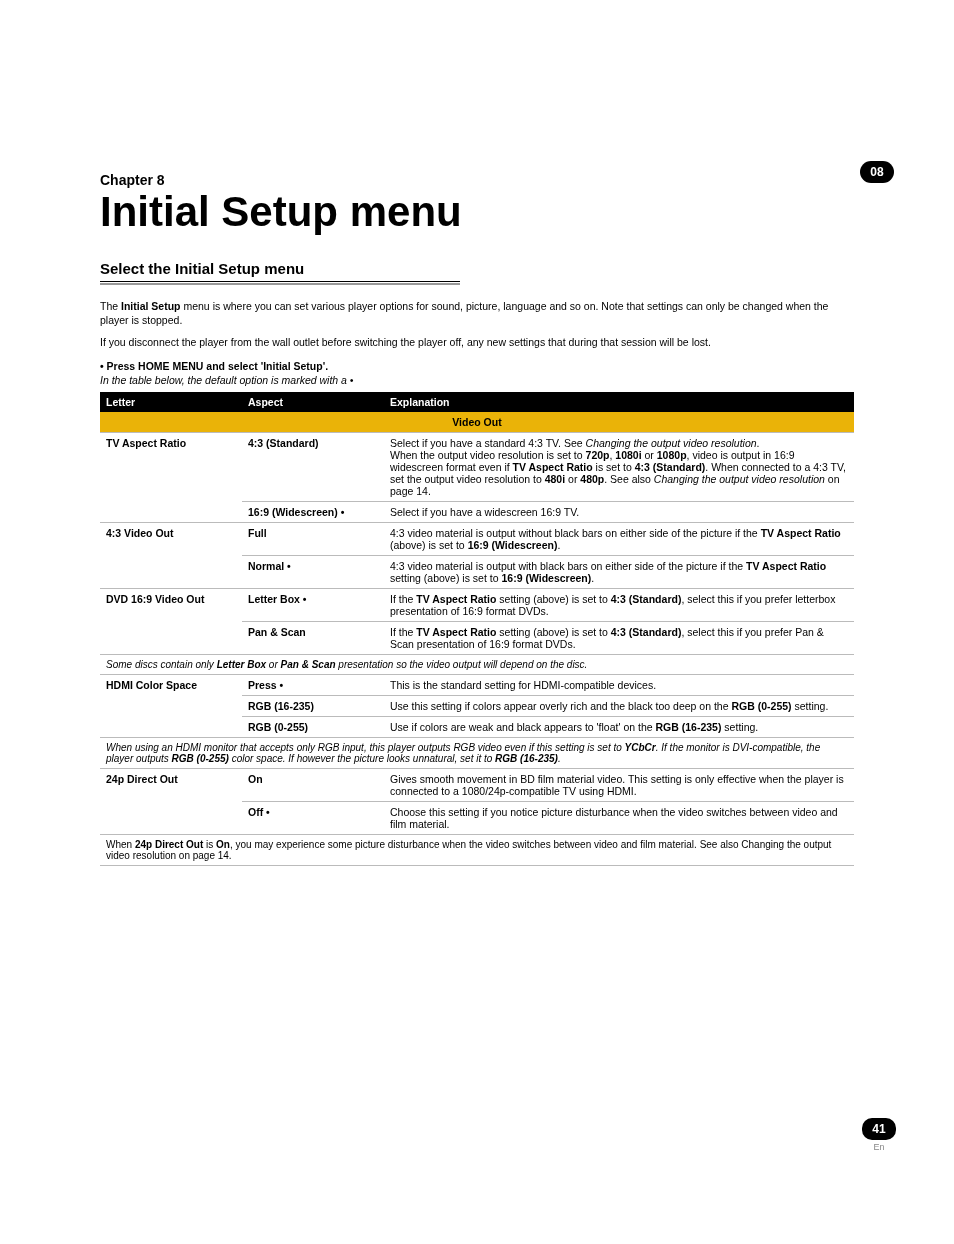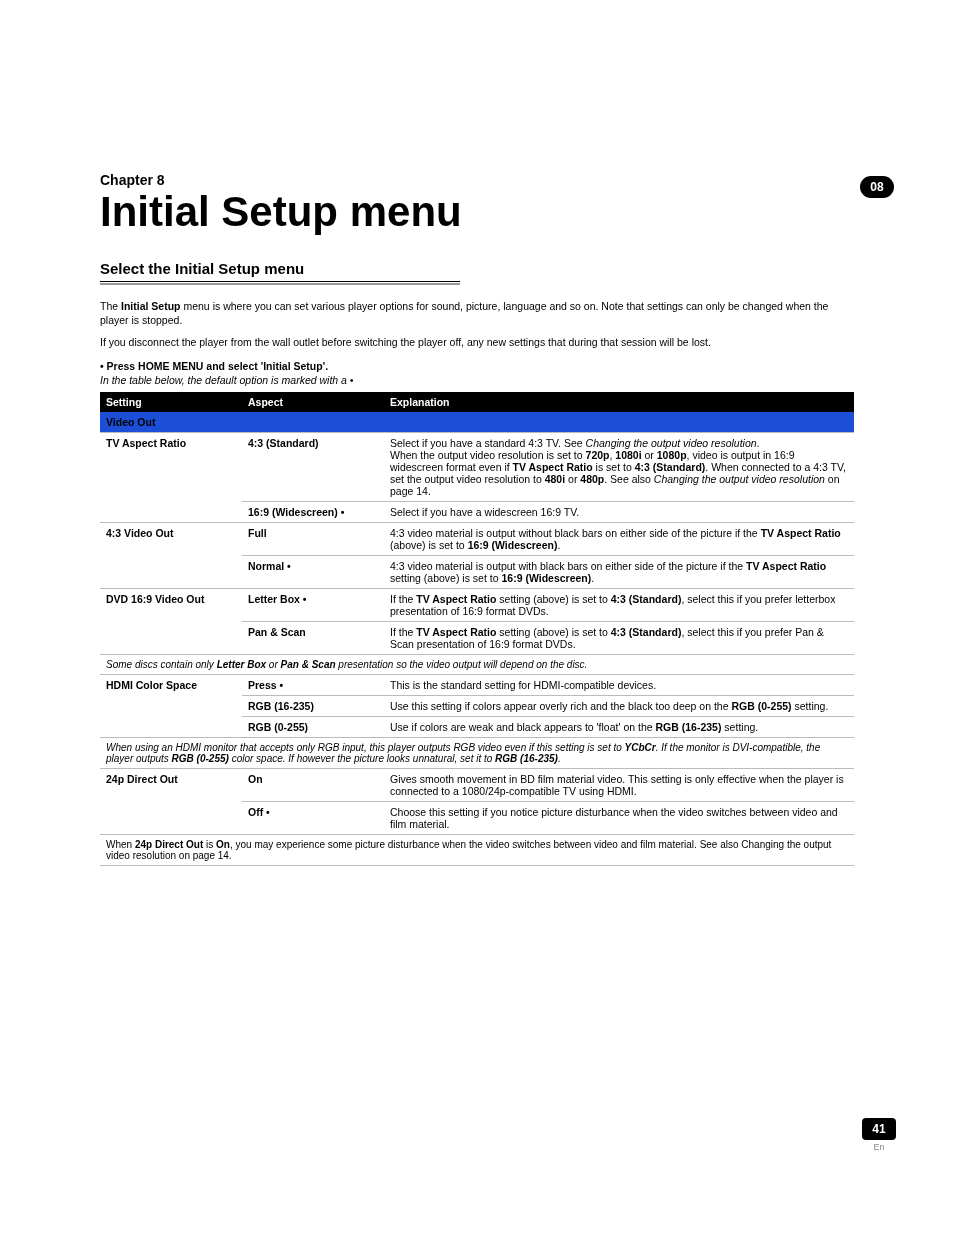--- a/index.html
+++ b/index.html
@@ -14,21 +14,21 @@
     position: relative;
   }
   .page {
     box-sizing: border-box;
     padding: 160px 100px 40px 100px;
     width: 954px;
   }
   .chapter-badge {
     position: absolute;
     right: 60px;
-    top: 176px;
+    top: 161px;
     width: 34px;
     height: 22px;
     border-radius: 11px;
     background: #000;
     color: #fff;
     font-weight: bold;
     font-size: 12px;
     text-align: center;
     line-height: 22px;
   }
@@ -84,23 +84,24 @@
   table.settings td {
     vertical-align: top;
     padding: 4px 6px;
     border-bottom: 1px solid #bbb;
   }
   table.settings td.setting-col { width: 130px; font-weight: bold; }
   table.settings td.option-col { width: 130px; font-weight: bold; }
   table.settings td.expl-col { font-weight: normal; }
 
   .group-header td {
-    background: #1d4ed8;
+    background: #eab308;
     font-weight: bold;
     border-bottom: 0;
+    text-align: center;
   }
   .row-note td {
     font-style: italic;
     font-size: 10px;
     border-bottom: 1px solid #bbb;
     padding-top: 2px;
     padding-bottom: 2px;
   }
   .row-note-bottom td {
     font-size: 10px;
@@ -115,21 +116,21 @@
 
   .page-footer {
     position: absolute;
     right: 58px;
     bottom: 92px;
     text-align: center;
   }
   .page-footer .num-badge {
     width: 34px;
     height: 22px;
-    border-radius: 4px;
+    border-radius: 10px;
     background: #000;
     color: #fff;
     font-weight: bold;
     font-size: 12px;
     text-align: center;
     line-height: 22px;
     margin: 0 auto 2px auto;
   }
   .page-footer .lang {
     font-size: 9px;
@@ -156,21 +157,21 @@
     <span>The </span><span class="b">Initial Setup</span><span> menu is where you can set various player options for sound, picture, language and so on. Note that settings can only be changed when the player is stopped.</span>
   </p>
   <p class="body-p">If you disconnect the player from the wall outlet before switching the player off, any new settings that during that session will be lost.</p>
 
   <p class="instr"><span class="bullet">•   Press HOME MENU and select 'Initial Setup'.</span></p>
   <p class="italic-note">In the table below, the default option is marked with a •</p>
 
   <table class="settings">
     <thead>
       <tr>
-        <th>Setting</th>
+        <th>Letter</th>
         <th>Aspect</th>
         <th>Explanation</th>
       </tr>
     </thead>
     <tbody>
       <tr class="group-header">
         <td colspan="3">Video Out</td>
       </tr>
 
       <tr>

